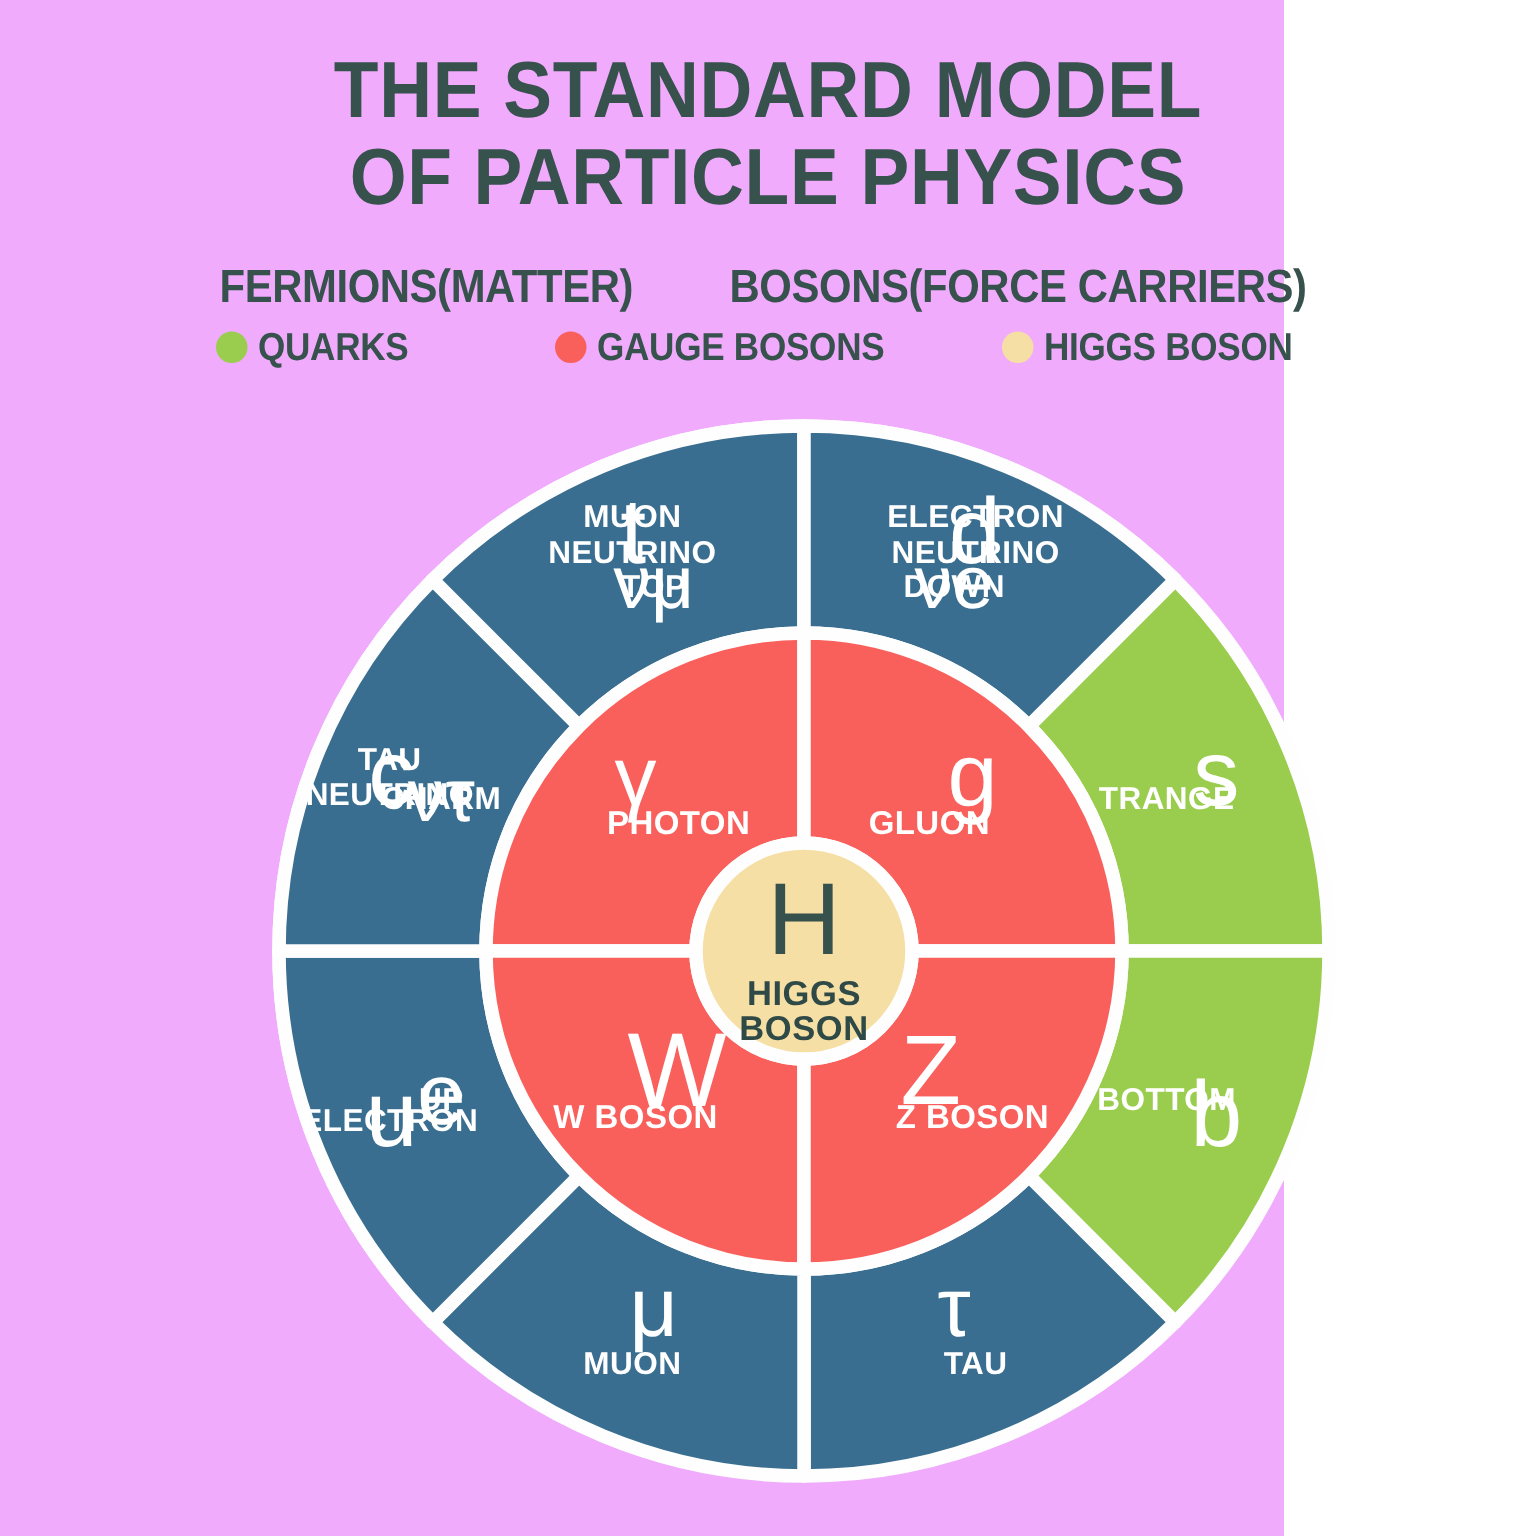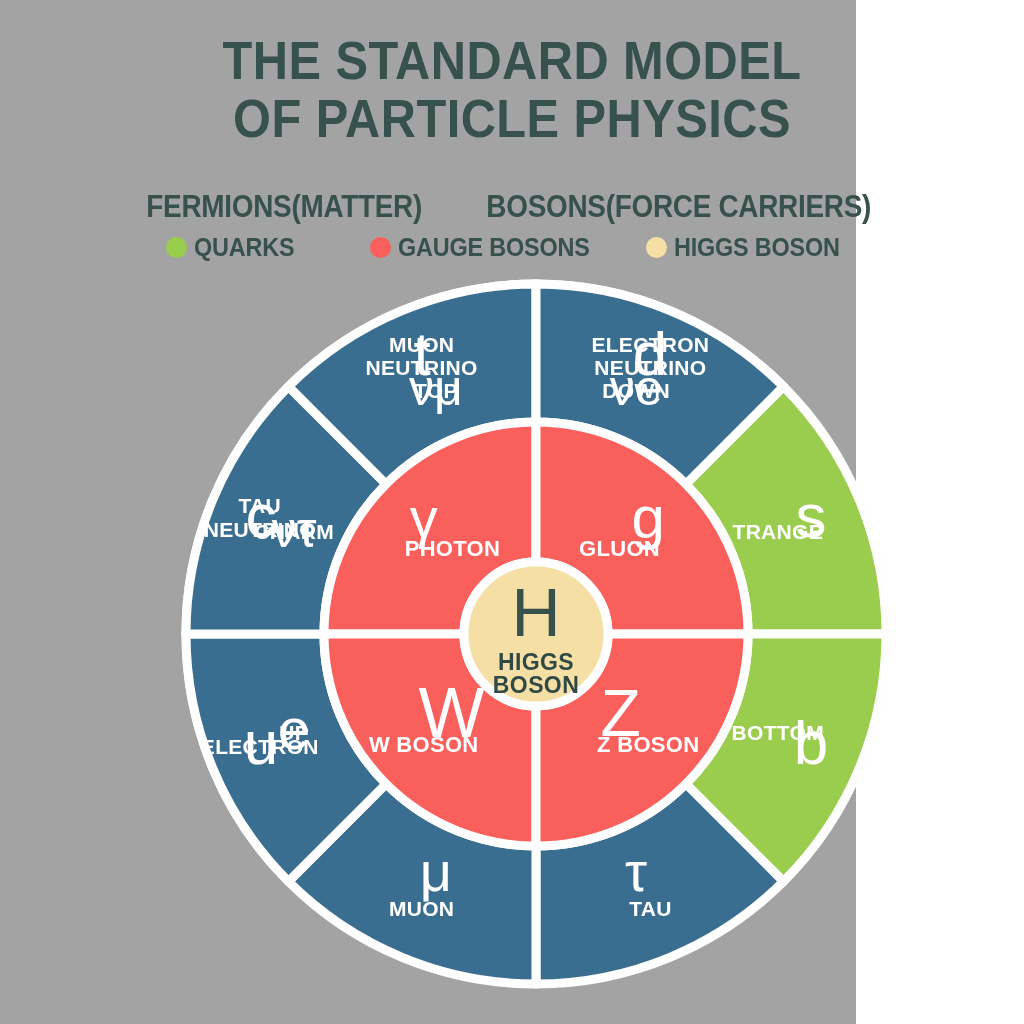--- a/index.html
+++ b/index.html
@@ -11,21 +11,21 @@
     width: 1024px;
     height: 1024px;
     overflow: hidden;
     font-family: "Liberation Sans", sans-serif;
     position: relative;
   }
   #root {
     width: 856px;
     height: 1024px;
     position: relative;
-    background: #a3a3a3;
+    background: #f0abfc;
   }
 
   
   .header {
     position: absolute;
     top: 0; left: 0;
     width: 1024px;
     text-align: center;
   }
   .title {
@@ -39,38 +39,38 @@
     margin: 0;
     padding: 0;
   }
   .title-line1 { padding-top: 33px; }
   .title-line2 { padding-top: 2px; }
 
   .legend-heads {
     display: flex;
     justify-content: center;
     align-items: baseline;
-    margin-top: 42px;
+    margin-top: 26px;
     gap: 28px;
   }
   .legend-head {
     font-family: "Liberation Sans Narrow", "Liberation Sans", sans-serif;
     color: #37514d;
     font-weight: bold;
     font-size: 31px;
     letter-spacing: -0.3px;
     transform: scaleX(0.90);
     white-space: nowrap;
   }
   .legend-items {
     display: flex;
     justify-content: center;
     align-items: center;
     margin-top: 7px;
-    gap: 21px;
+    gap: 43px;
   }
   .legend-item {
     display: flex;
     align-items: center;
     gap: 7px;
     white-space: nowrap;
   }
   .legend-item.spacer-left { margin-left: 14px; text-align: right; }
   .legend-item.spacer-big  { margin-left: 44px; }
   .swatch {

